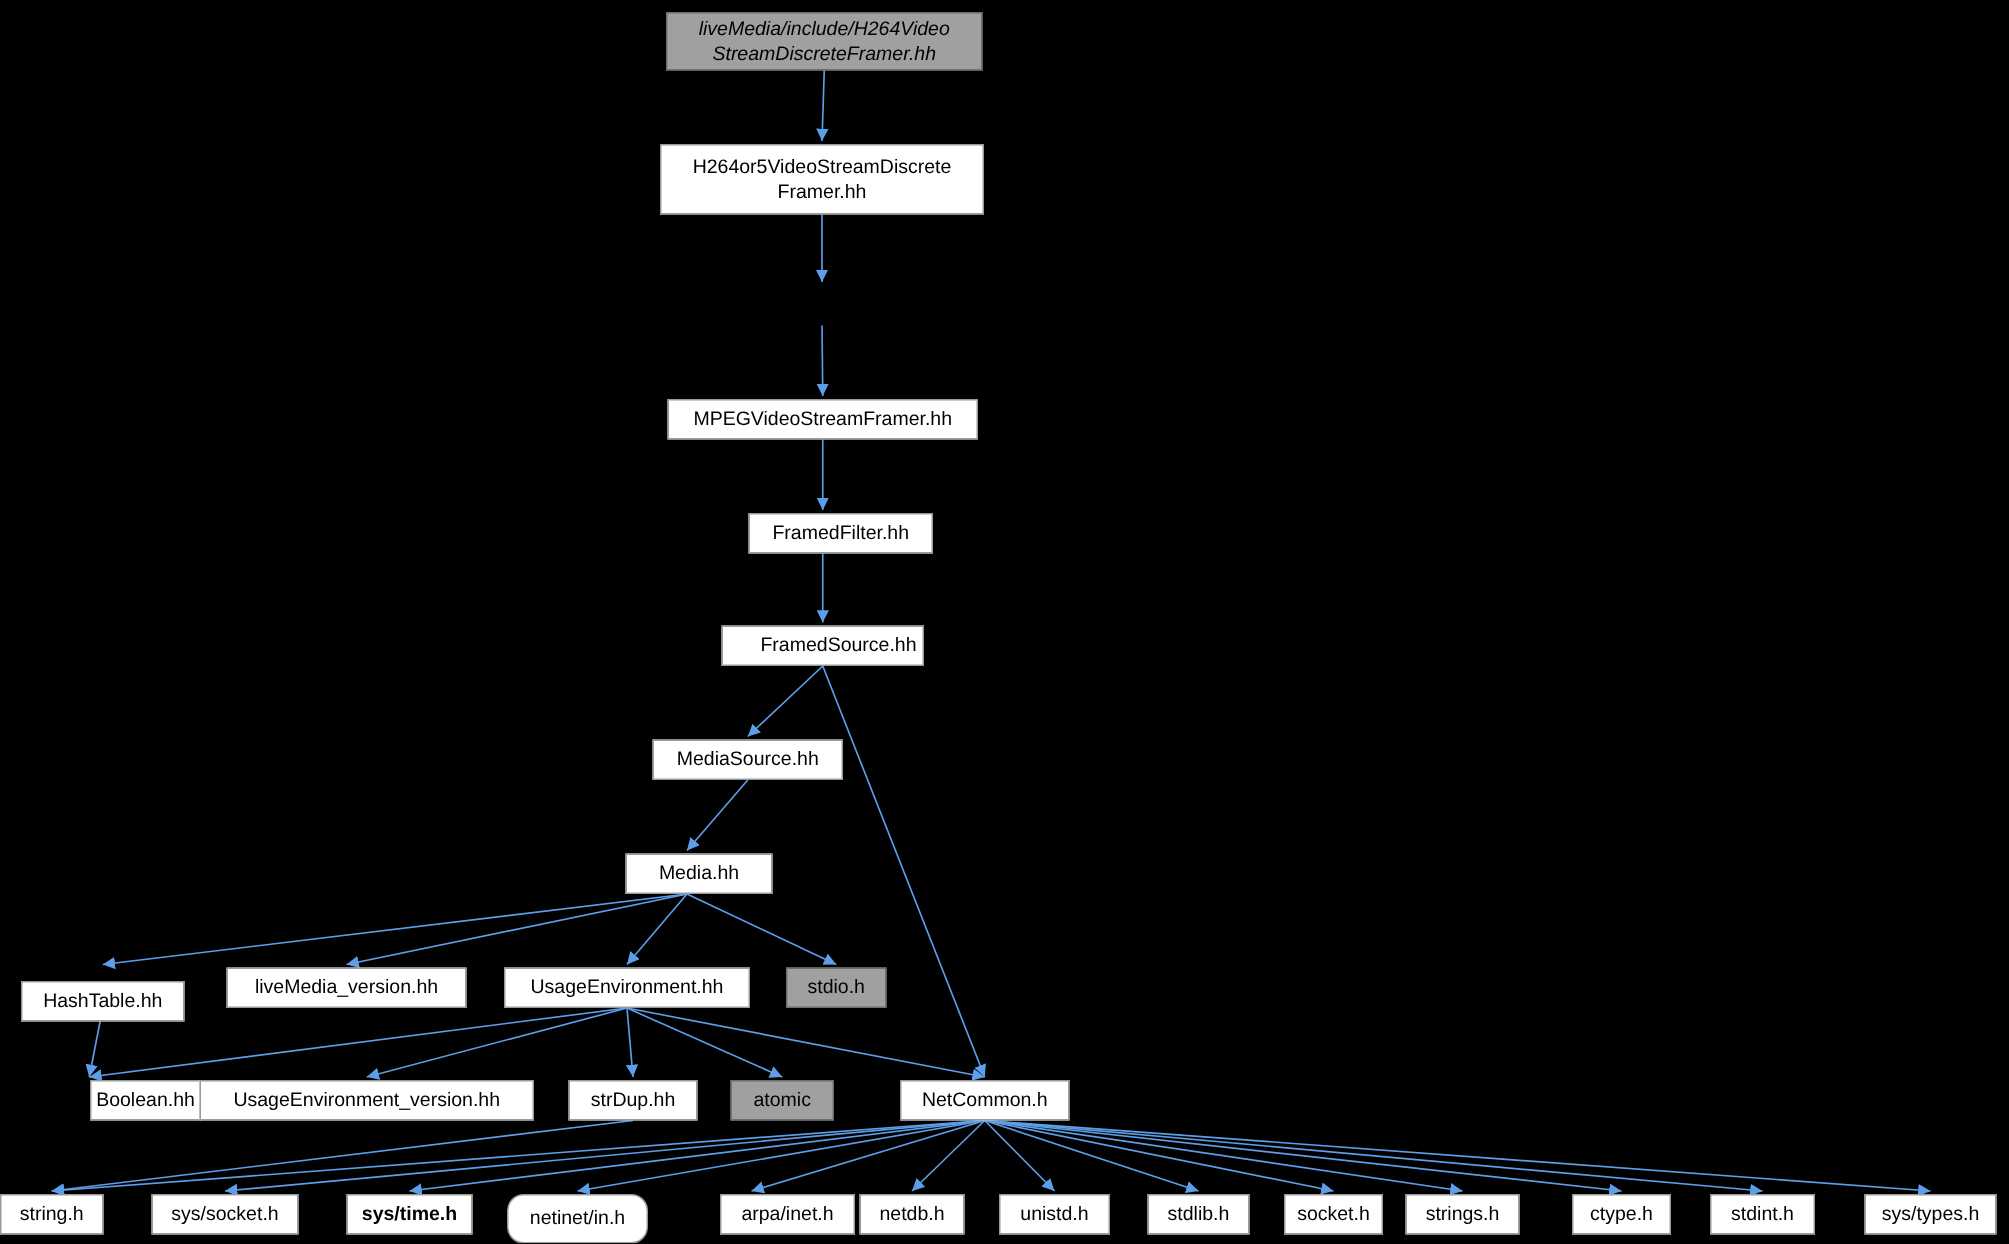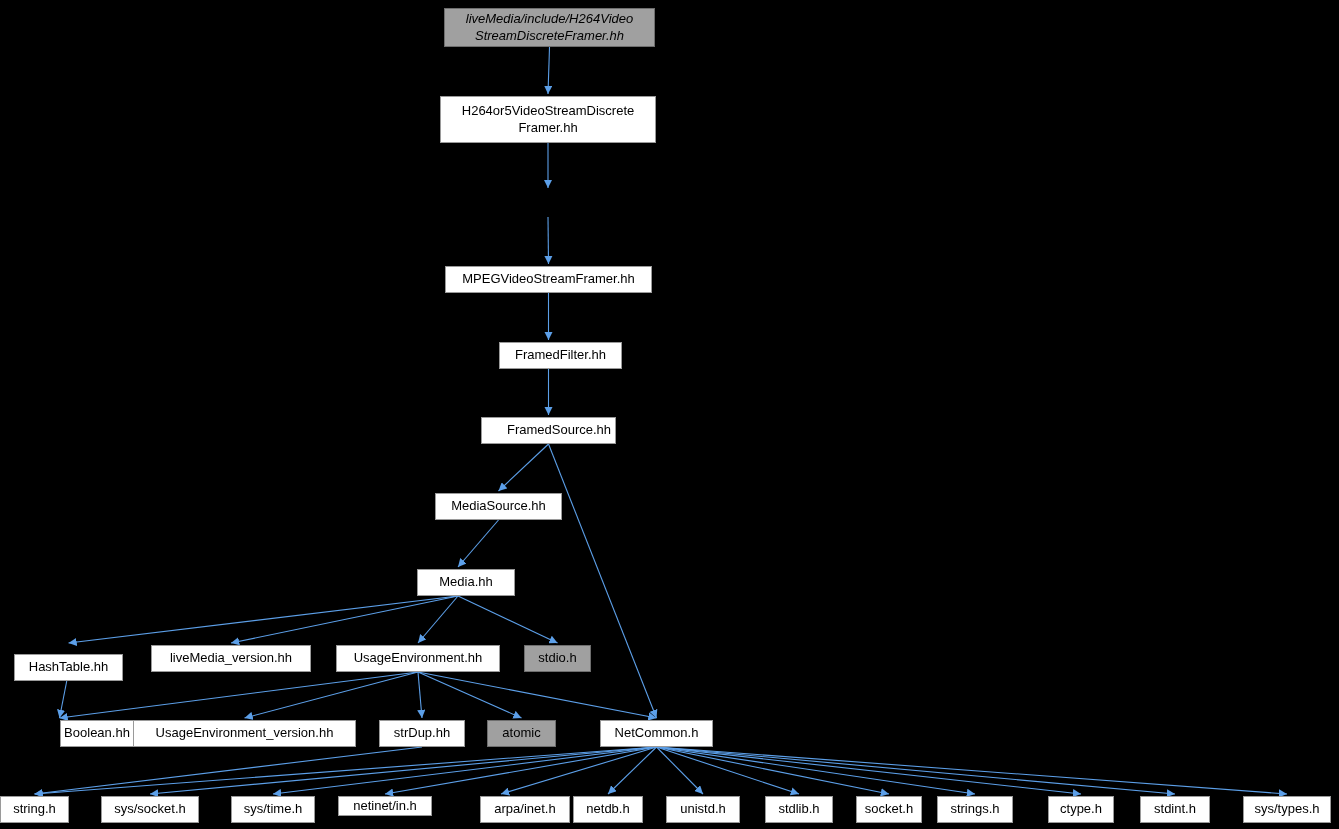--- a/index.html
+++ b/index.html
@@ -105,22 +105,22 @@
     <div class="node" style="left: 151px; top: 645px; width: 160px; height: 27px;">liveMedia_version.hh</div>
     <div class="node" style="left: 336px; top: 645px; width: 164px; height: 27px;">UsageEnvironment.hh</div>
     <div class="node gray" style="left: 524px; top: 645px; width: 67px; height: 27px;">stdio.h</div>
     <div class="node" style="left: 18px; top: 720px; width: 74px; height: 27px; margin-left: 42px;">Boolean.hh</div>
     <div class="node" style="left: 133px; top: 720px; width: 223px; height: 27px;">UsageEnvironment_version.hh</div>
     <div class="node" style="left: 379px; top: 720px; width: 86px; height: 27px; text-align: right;">strDup.hh</div>
     <div class="node gray" style="left: 487px; top: 720px; width: 69px; height: 27px;">atomic</div>
     <div class="node" style="left: 600px; top: 720px; width: 113px; height: 27px;">NetCommon.h</div>
     <div class="node" style="left: 0px; top: 796px; width: 69px; height: 27px;">string.h</div>
     <div class="node" style="left: 101px; top: 796px; width: 98px; height: 27px;">sys/socket.h</div>
-    <div class="node" style="left: 231px; top: 796px; width: 84px; height: 27px;">sys/time.h</div>
-    <div class="node" style="left: 338px; top: 796px; width: 94px; height: 20px;">netinet/in.h</div>
+    <div class="node" style="left: 231px; top: 796px; width: 84px; height: 27px; font-weight: bold;">sys/time.h</div>
+    <div class="node" style="left: 338px; top: 796px; width: 94px; height: 33px; border-radius: 11px;">netinet/in.h</div>
     <div class="node" style="left: 456px; top: 796px; width: 90px; height: 27px; margin-left: 24px;">arpa/inet.h</div>
     <div class="node" style="left: 573px; top: 796px; width: 70px; height: 27px;">netdb.h</div>
     <div class="node" style="left: 666px; top: 796px; width: 74px; height: 27px;">unistd.h</div>
     <div class="node" style="left: 765px; top: 796px; width: 68px; height: 27px;">stdlib.h</div>
     <div class="node" style="left: 856px; top: 796px; width: 66px; height: 27px;">socket.h</div>
     <div class="node" style="left: 937px; top: 796px; width: 76px; height: 27px;">strings.h</div>
     <div class="node" style="left: 1048px; top: 796px; width: 66px; height: 27px;">ctype.h</div>
     <div class="node" style="left: 1140px; top: 796px; width: 70px; height: 27px;">stdint.h</div>
     <div class="node" style="left: 1243px; top: 796px; width: 88px; height: 27px;">sys/types.h</div>
   </div>

